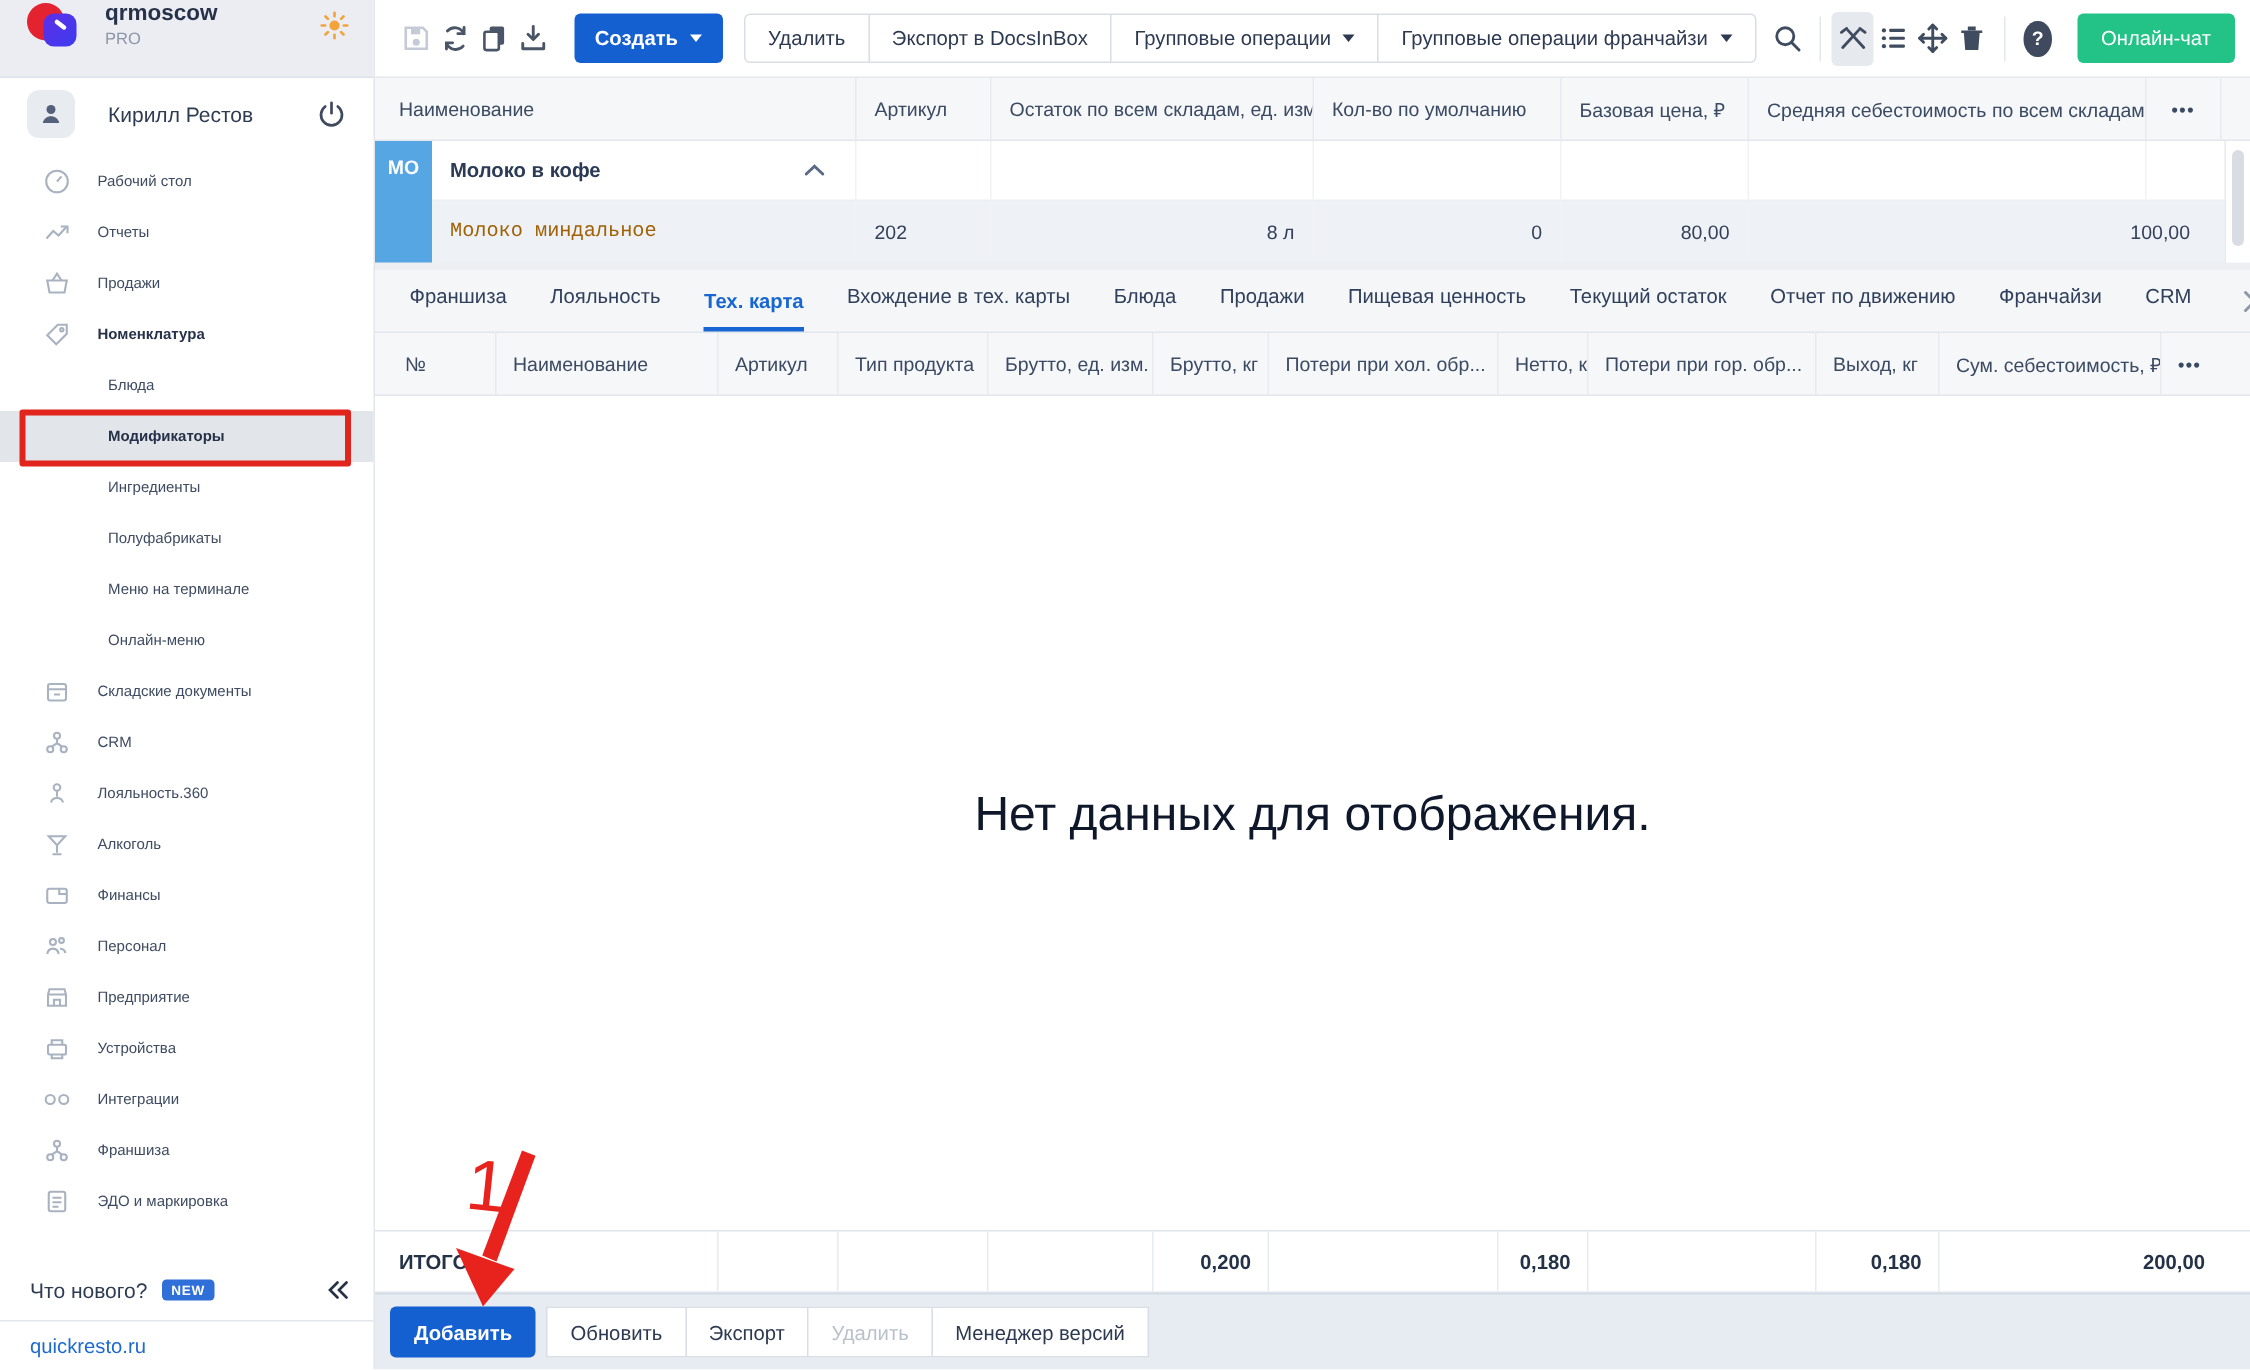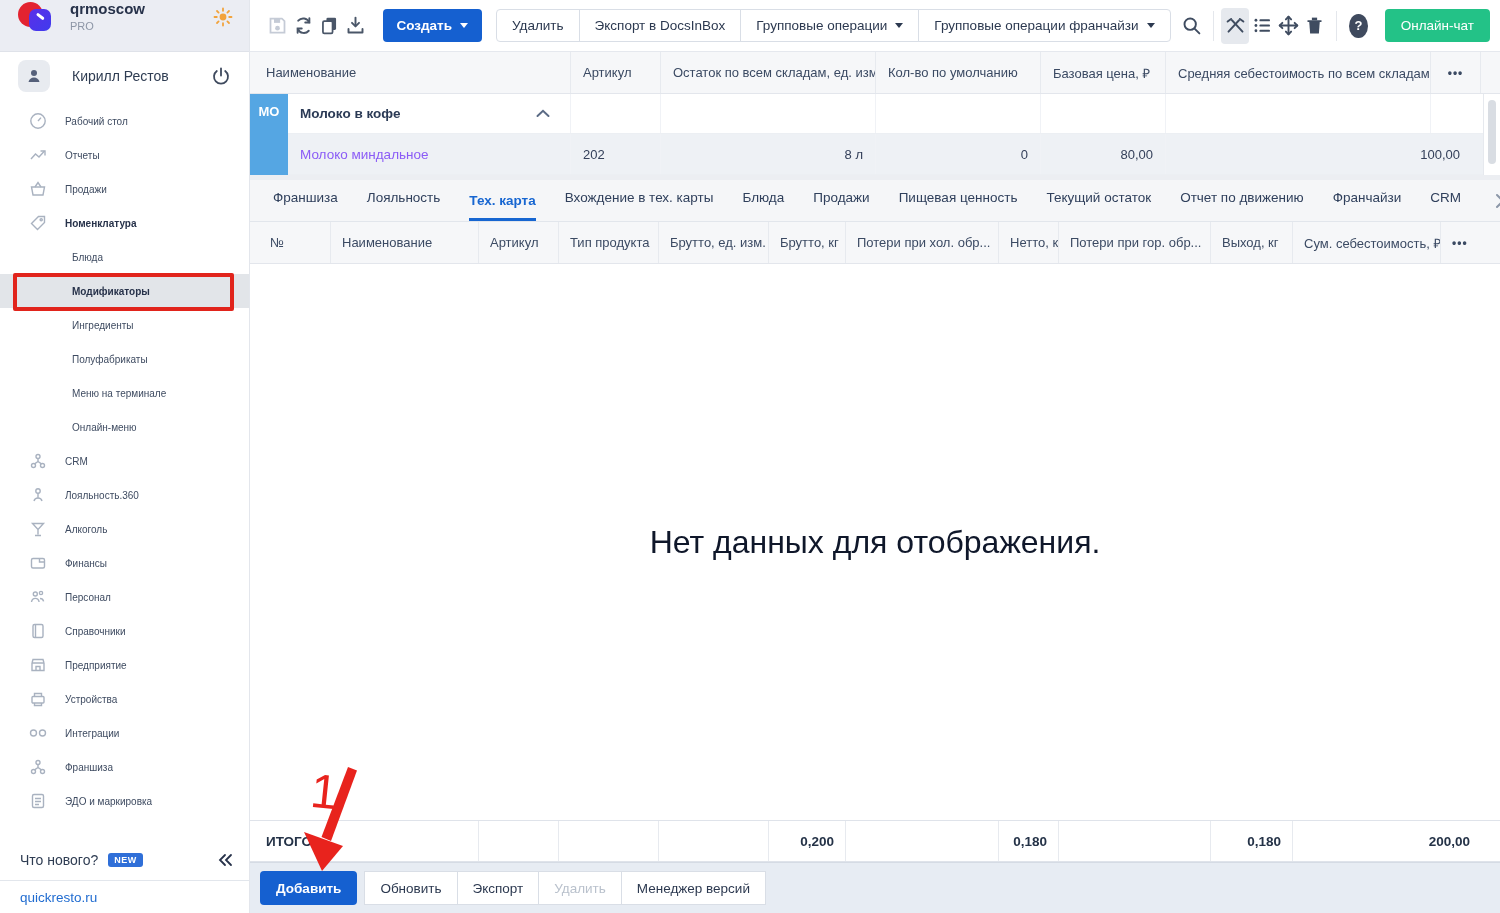--- a/index.html
+++ b/index.html
@@ -64,21 +64,21 @@
   .cat-grid { display:grid; grid-template-columns:320px 90px 215px 165px 125px 265px 50px 1fr; }
   .cat-head { height:42px; background:#f6f7f9; border-bottom:1px solid #e3e6ec; }
   .cat-head .cell { display:flex; align-items:center; padding:0 12px; color:#3b4a63; border-left:1px solid #e7eaef; overflow:hidden; white-space:nowrap; }
   .cat-head .cell:first-child { border-left:none; padding-left:16px; }
   .cat-row { height:40px; background:#fff; border-bottom:1px solid #eceff3; }
   .cat-row .cell { display:flex; align-items:center; padding:0 12px; border-left:1px solid #f0f2f6; overflow:hidden; white-space:nowrap; }
   .cat-row .cell:first-child { border-left:none; padding-left:50px; }
   .cat-row.selected { background:#eef1f5; height:41px; }
   .num { justify-content:flex-end; }
   .group-name { font-weight:bold; color:#2b3a55; font-size:13.5px; }
-  .row-name { color:#8b5cf6; font-size:13.5px; }
+  .row-name { color:#a16207; font-size:13.5px;font-family:Liberation Mono, monospace; }
   .mo-badge { position:absolute; left:0; top:42px; width:38px; height:81px; background:#55a6e3; color:#fff; font-weight:bold; font-size:13px; text-align:center; padding-top:10px; z-index:2; }
   .chev-up { margin-left:auto; color:#5b6b85; cursor:pointer; display:flex; }
   .rail { position:absolute; right:0; top:42px; width:17px; height:81px; background:#fff; border-left:1px solid #e6e9ee; z-index:3; }
   .thumb { position:absolute; right:4px; top:6px; width:8px; height:64px; background:#d9dde3; border-radius:4px; cursor:pointer; }
 
   .spacer { height:5px; background:#eceef2; }
 
   
   .tabsbar { height:42px; flex:0 0 42px; background:#f5f6f8; border-bottom:1px solid #e2e6ec; display:flex; align-items:flex-end; padding:0 18px 0 23px; }
   .tab { font-size:13.5px; color:#30405c; padding:0 0 13px; margin-right:29px; cursor:pointer; white-space:nowrap; border-bottom:3px solid transparent; }
@@ -205,20 +205,29 @@
         </div>
       <div class="item sub">
           <span>Меню на терминале</span>
         </div>
       <div class="item sub">
           <span>Онлайн-меню</span>
         </div>
       <div class="item top">
         <span class="sicon">
             <svg class="ic" width="18" height="18" viewBox="0 0 18 18" fill="none" stroke="currentColor" stroke-width="1.4">
+              <rect x="3" y="4" width="12" height="11" rx="1.5"></rect>
+              <path d="M3 7.5h12M7 11h4"></path>
+            </svg>
+          </span>
+        <span>Складские документы</span>
+      </div>
+      <div class="item top">
+        <span class="sicon">
+            <svg class="ic" width="18" height="18" viewBox="0 0 18 18" fill="none" stroke="currentColor" stroke-width="1.4">
               <circle cx="9" cy="4.5" r="2"></circle>
               <circle cx="4.5" cy="13.5" r="2"></circle>
               <circle cx="13.5" cy="13.5" r="2"></circle>
               <path d="M9 6.5v3M9 9.5l-3.5 2.3M9 9.5l3.5 2.3"></path>
             </svg>
           </span>
         <span>CRM</span>
       </div>
       <div class="item top">
         <span class="sicon">
@@ -248,29 +257,20 @@
       </div>
       <div class="item top">
         <span class="sicon">
             <svg class="ic" width="18" height="18" viewBox="0 0 18 18" fill="none" stroke="currentColor" stroke-width="1.4">
               <circle cx="6.3" cy="6" r="2"></circle>
               <circle cx="12" cy="5" r="1.6"></circle>
               <path d="M2.5 14c.4-2.4 1.9-3.6 3.8-3.6s3.4 1.2 3.8 3.6M11 10.5c2 0 3.2 1 3.6 2.8"></path>
             </svg>
           </span>
         <span>Персонал</span>
-      </div>
-      <div class="item top">
-        <span class="sicon">
-            <svg class="ic" width="18" height="18" viewBox="0 0 18 18" fill="none" stroke="currentColor" stroke-width="1.4">
-              <rect x="4" y="2.5" width="10" height="13" rx="1.5"></rect>
-              <path d="M6.5 2.5v13"></path>
-            </svg>
-          </span>
-        <span>Справочники</span>
       </div>
       <div class="item top">
         <span class="sicon">
             <svg class="ic" width="18" height="18" viewBox="0 0 18 18" fill="none" stroke="currentColor" stroke-width="1.4">
               <path d="M3 7l1-3.5h10L15 7M3 7v7.5h12V7M3 7h12M7 14.5v-4h4v4"></path>
             </svg>
           </span>
         <span>Предприятие</span>
       </div>
       <div class="item top">

